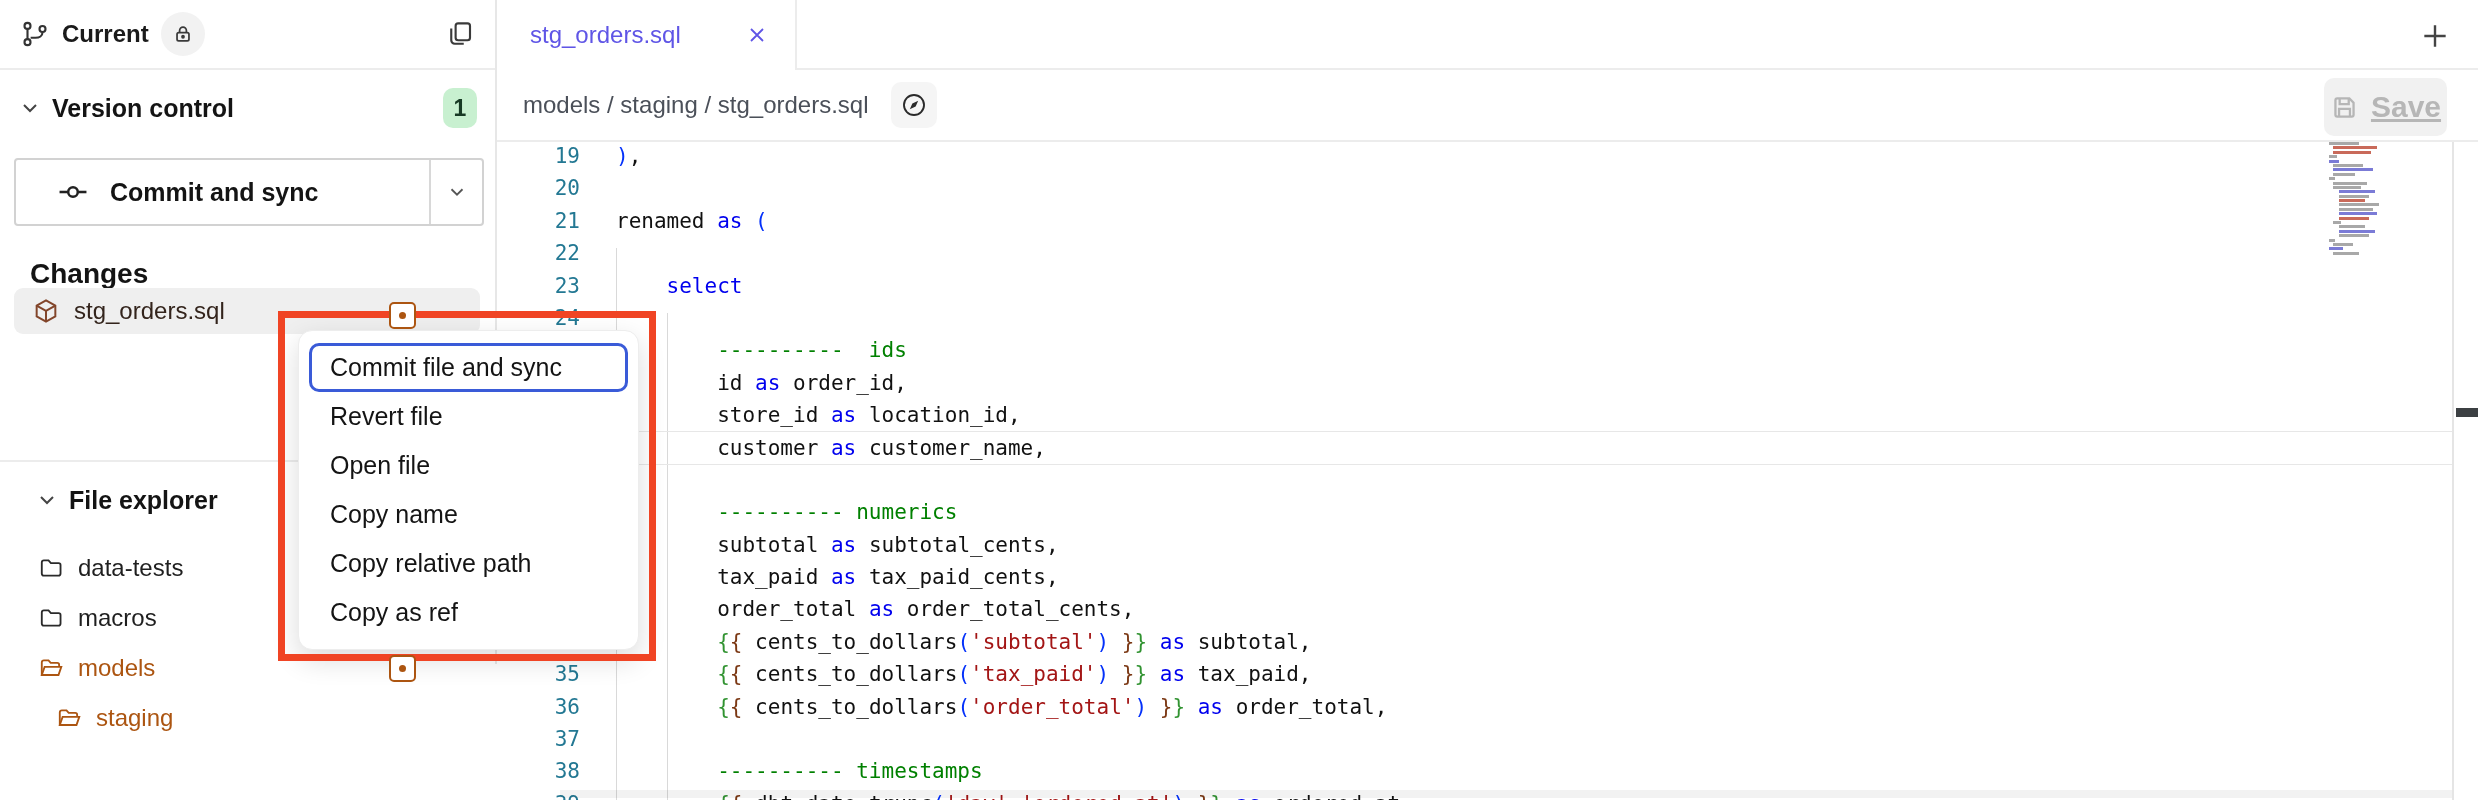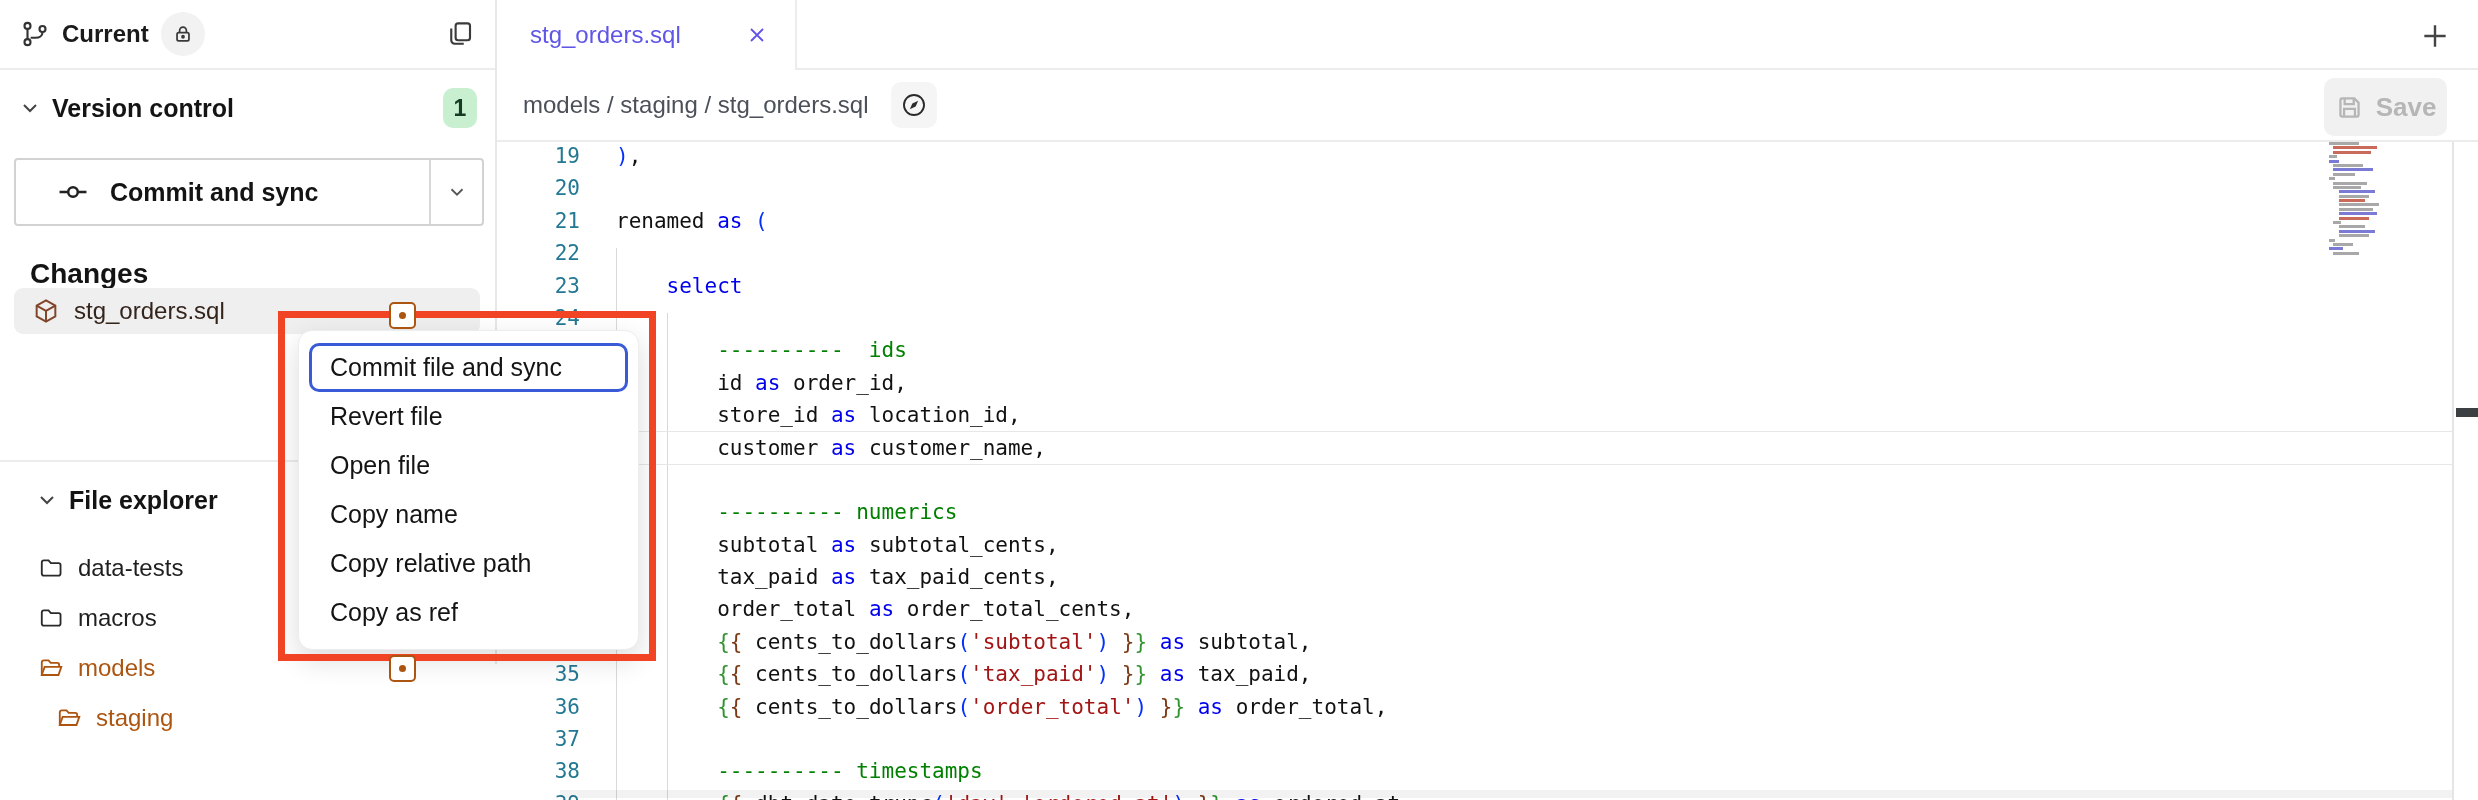--- a/index.html
+++ b/index.html
@@ -73,21 +73,21 @@
     border-bottom:2px solid #ECECEC; background:#fff; display:flex; align-items:center;
     padding-left:26px; }
   .crumb { font-size:24px; color:#4B5059; }
   .lineage-btn { margin-left:22px; width:46px; height:46px; border-radius:10px;
     background:#F5F5F5; display:flex; align-items:center; justify-content:center;
     cursor:pointer; }
 
   .save-btn { position:absolute; right:31px; top:78px; height:58px; width:123px;
     background:#F1F1F1; border:none; border-radius:10px; display:flex;
     align-items:center; justify-content:center; gap:12px; cursor:default; }
-  .save-btn .lbl { font-size:26px; font-weight:600; color:#B6B6B6; }
+  .save-btn .lbl { font-size:30px; font-weight:600; color:#B6B6B6;text-decoration:underline; }
 
   
   .code-area { position:absolute; left:0; top:142px; width:100%; height:658px; }
   .gutter { position:absolute; left:0; top:-2px; width:83px; text-align:right;
     font-family:"DejaVu Sans Mono", monospace; font-size:21px; line-height:32.4px;
     color:#237893; }
   .code { position:absolute; left:119px; top:-2px; font-family:"DejaVu Sans Mono", monospace;
     font-size:21px; line-height:32.4px; white-space:pre; color:#111; }
   .cl { height:32.4px; }
   .tk-p { color:#111111; } .tk-k { color:#0000EE; } .tk-c { color:#008000; }

